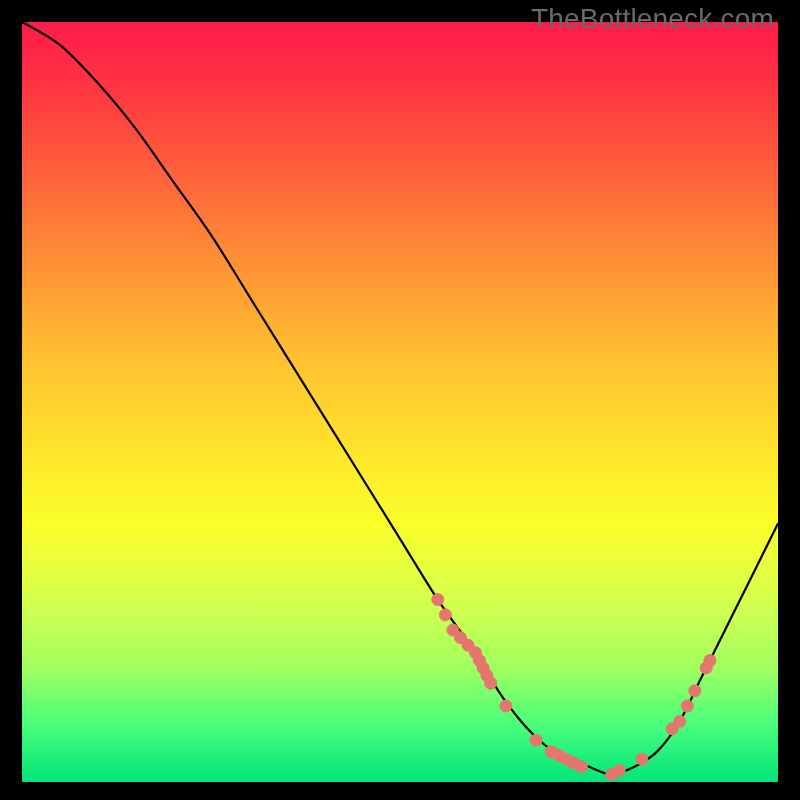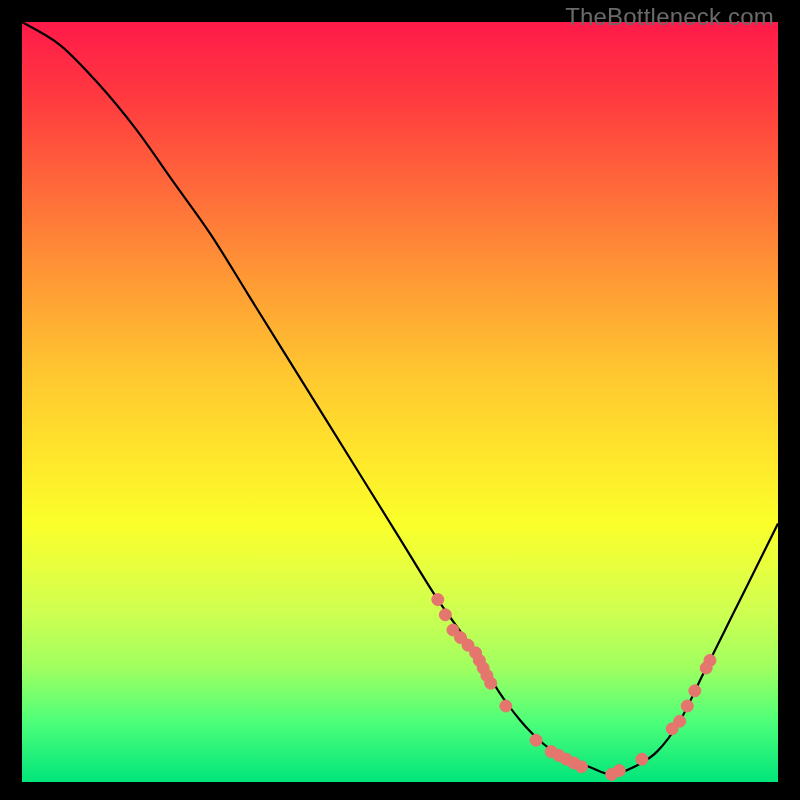--- a/index.html
+++ b/index.html
@@ -30,21 +30,21 @@
       #a0ff60 85%,
       #4eff7a 92%,
       #00e57a 100%
     );
   }
   .watermark {
     position: absolute;
     top: 3px;
     right: 26px;
     color: #6a6a6a;
-    font-size: 24px;
+    font-size: 28px;
     font-weight: 500;
     letter-spacing: 0.2px;
   }
   svg.curve {
     position: absolute;
     left: 0;
     top: 0;
     width: 756px;
     height: 760px;
   }

